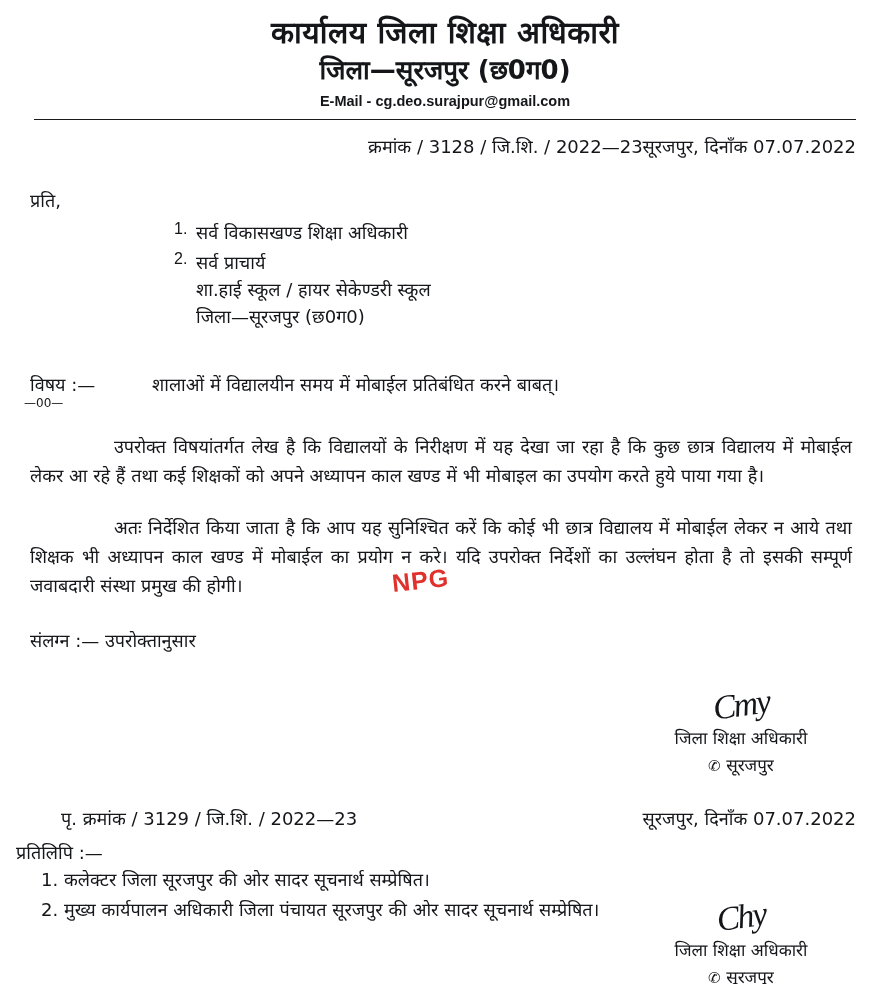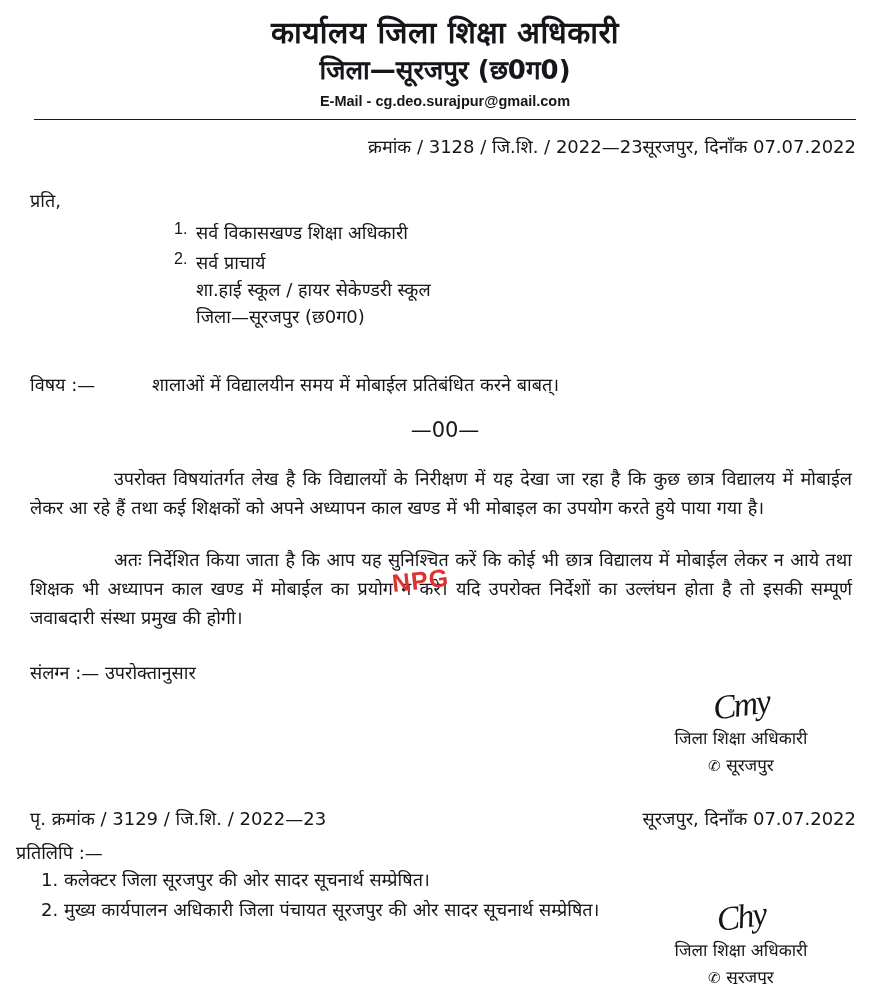--- a/index.html
+++ b/index.html
@@ -102,23 +102,22 @@
     font-family: "DejaVu Sans", "Liberation Sans", sans-serif;
   }
   .subject-label {
     width: 128px;
     padding-left: 6px;
     box-sizing: border-box;
   }
   .subject-text { flex: 1; }
 
   .divider-oo {
-    text-align: center;
-    font-size: 21px;
-    margin-top: 22px;
+    text-align: left;
+    font-size: 12px;
     font-family: "DejaVu Sans", "Liberation Sans", sans-serif;
   }
 
   
   .body-para {
     margin-top: 22px;
     font-size: 18px;
     line-height: 1.62;
     text-align: justify;
     text-align-last: left;
@@ -176,21 +175,21 @@
     position: absolute;
     left: 24px;
     right: 24px;
     top: 806px;
     display: flex;
     justify-content: space-between;
     align-items: baseline;
     font-size: 18px;
     font-family: "DejaVu Sans", "Liberation Sans", sans-serif;
   }
-  .copy-ref-left { padding-left: 6px; }
+  .copy-ref-left { padding-left: 6px; margin-left: 31px; }
   .copy-ref-right { padding-right: 10px; }
 
   .copy-label {
     position: absolute;
     left: 16px;
     top: 840px;
     font-size: 18px;
     font-family: "DejaVu Sans", "Liberation Sans", sans-serif;
   }
   .copy-list {

